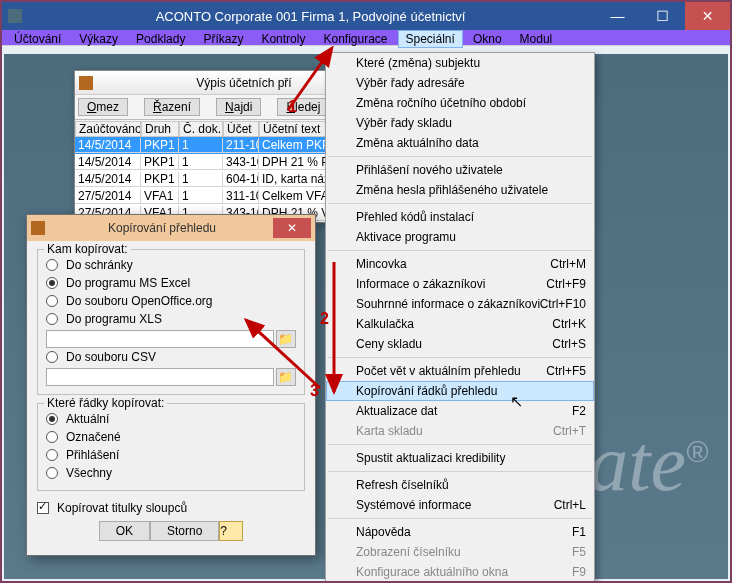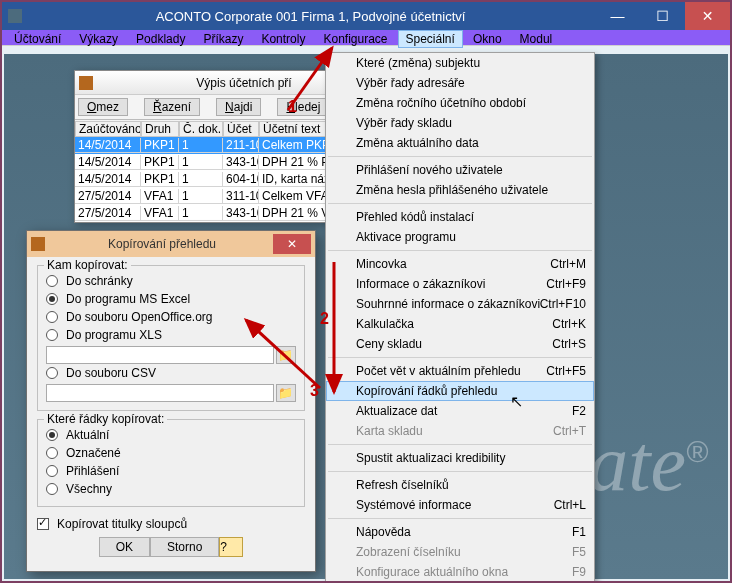--- a/index.html
+++ b/index.html
@@ -24,21 +24,21 @@
   .inner-toolbar { display:flex; padding:3px; gap:16px; background:#f4f4f4;}
   .tool-btn { border:1px solid #adadad; background:#e1e1e1; padding:1px 8px; min-width:44px; text-align:center;}
   .grid { border-top:1px solid #bbb;}
   .grid-row { display:flex; height:17px; align-items:center;}
   .grid-row.header { background:#f3f3f3; font-weight:normal;}
   .grid-row.header .cell { border:1px solid #c8c8c8; background:#f0f0f0;}
   .grid-row.selected { background:#3399ff; color:#fff;}
   .cell { border-right:1px solid #d4d4d4; border-bottom:1px solid #d4d4d4; padding:0 3px; overflow:hidden; white-space:nowrap;}
   .c1{width:66px;} .c2{width:38px;} .c3{width:44px;} .c4{width:36px;} .c5{flex:1;}
   
-  .dialog { position:absolute; left:22px; top:160px; width:290px; background:#f0f0f0; border:1px solid #707070; box-shadow:4px 4px 12px rgba(0,0,0,0.4);margin-top:16px;}
+  .dialog { position:absolute; left:22px; top:160px; width:290px; background:#f0f0f0; border:1px solid #707070; box-shadow:4px 4px 12px rgba(0,0,0,0.4);}
   .dlg-title { height:26px; background:#f0c89b; color:#333; display:flex; align-items:center; padding:0 4px;}
   .dlg-title .icon{width:14px;height:14px;background:#b4671e;margin-right:6px;}
   .dlg-title-text{flex:1; text-align:center;}
   .dlg-close { width:38px; height:20px; background:#c75050; color:#fff; display:flex;align-items:center;justify-content:center;font-size:12px;}
   .dlg-body { padding:8px 10px 10px 10px;}
   .group { border:1px solid #c0c0c0; padding:6px 8px 8px 8px; margin-bottom:8px; position:relative;}
   .group-label { position:absolute; top:-8px; left:6px; background:#f0f0f0; padding:0 3px;}
   .radio-row, .check-row { display:flex; align-items:center; padding:2px 0; gap:8px;}
   .radio, .check { width:12px; height:12px; border:1px solid #555; background:#fff;}
   .radio { border-radius:50%; position:relative;}

